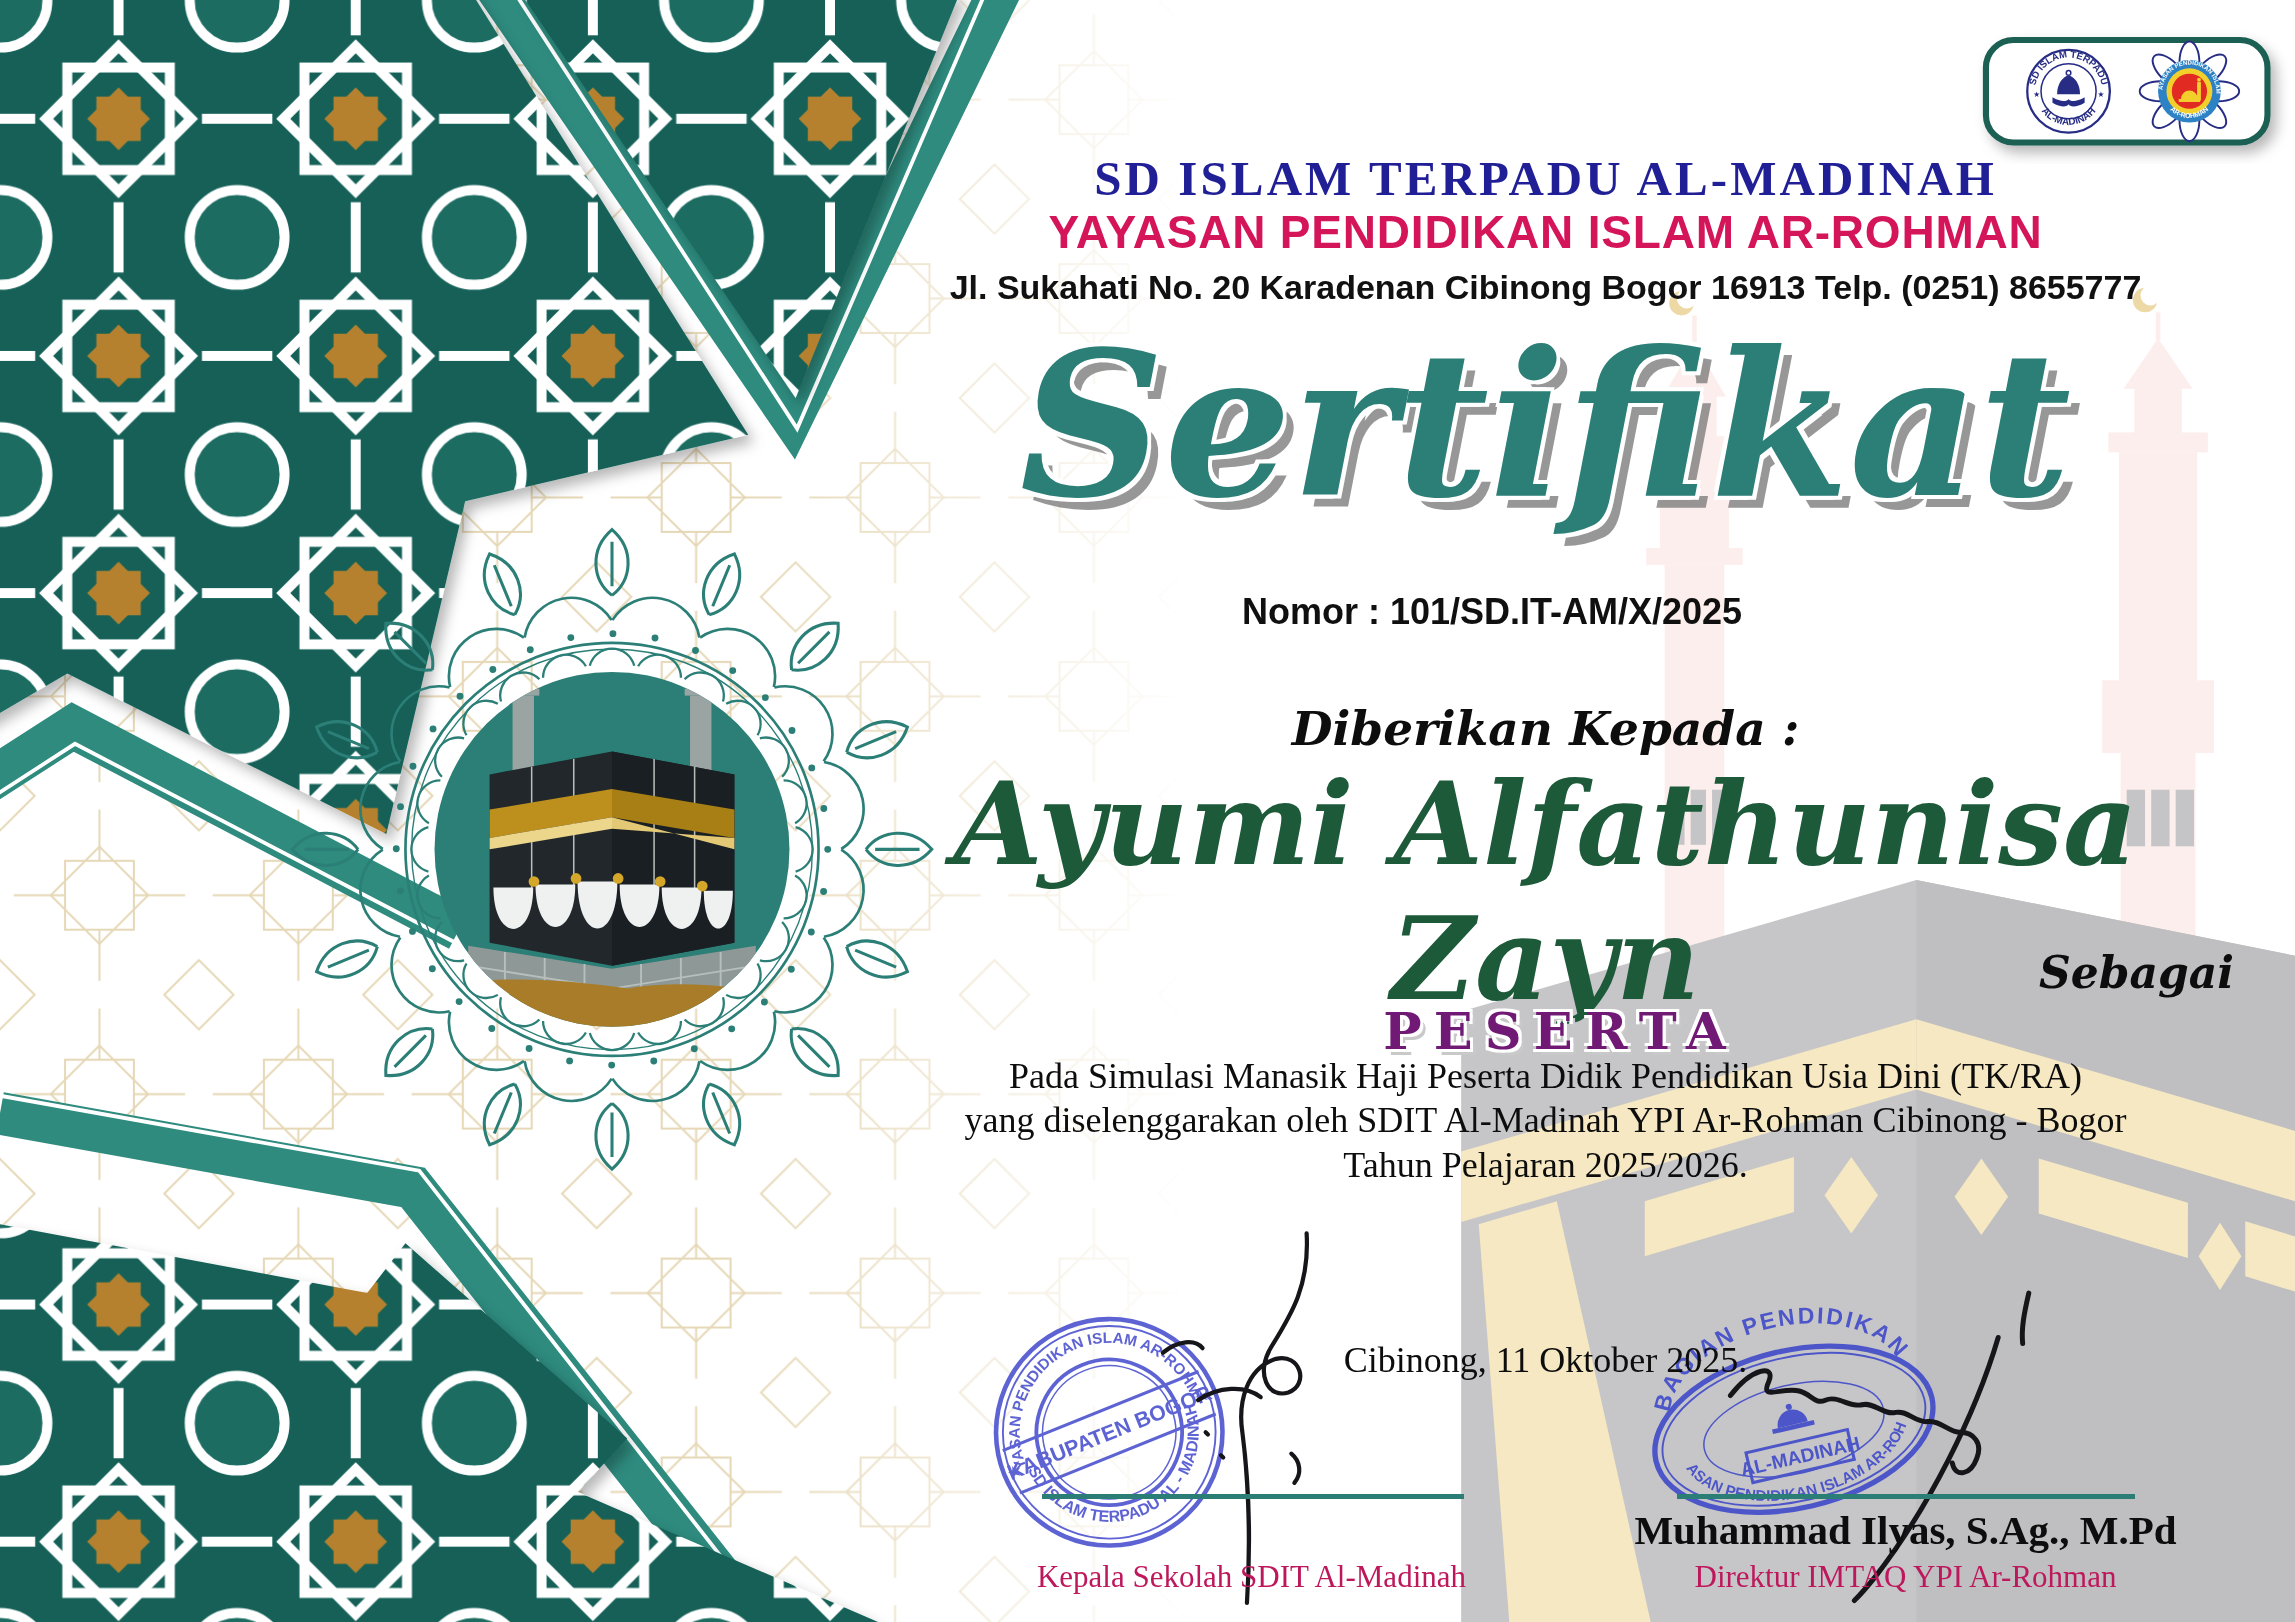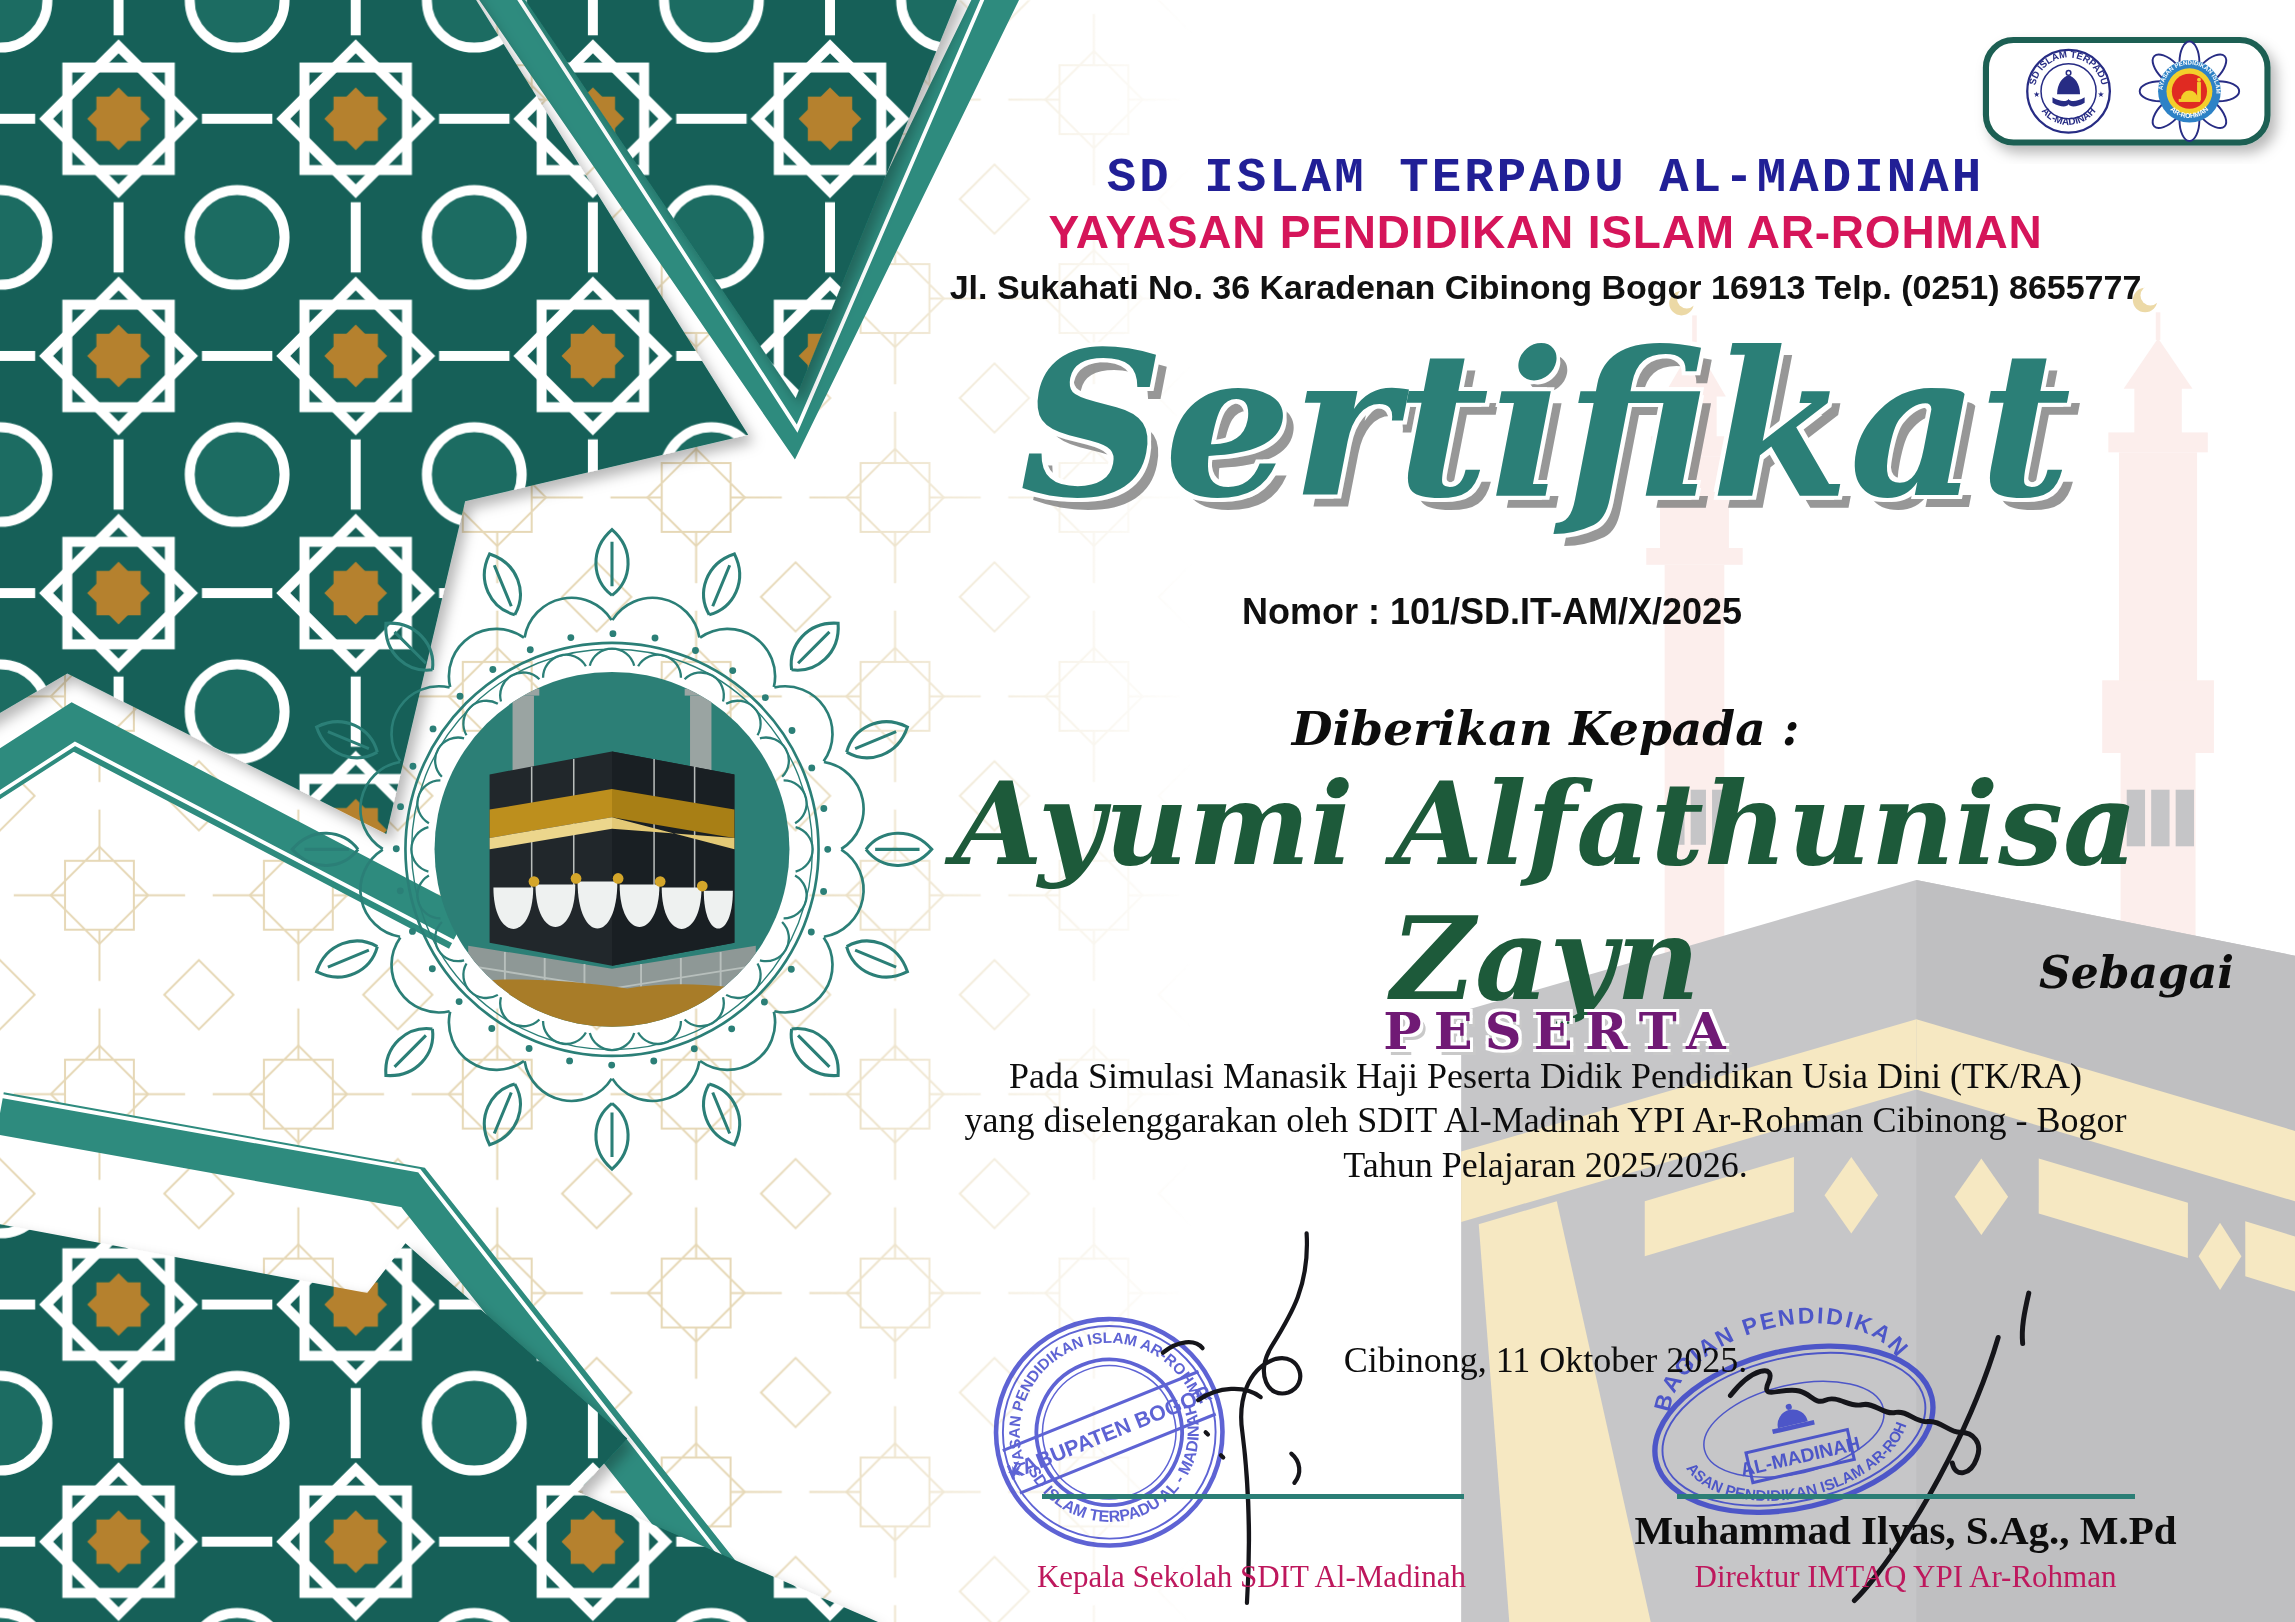--- a/index.html
+++ b/index.html
@@ -1,21 +1,21 @@
 <!DOCTYPE html>
 <html style="font-size:12.2px"><head>
 <meta charset="utf-8">
 <style>
   html,body{margin:0;padding:0;background:#555;}
   #stage{position:relative;width:2295px;height:1623px;background:#ffffff;overflow:hidden;
          font-family:"Liberation Serif",serif;}
   .abs{position:absolute;}
   .ctr{text-align:center;}
   
-  #school-name{left:857px;top:150px;width:1377px;font-family:Liberation Mono, monospace;
+  #school-name{left:857px;top:150px;width:1377px;font-family:Liberation Serif, serif;
     font-weight:bold;font-size:49px;letter-spacing:3.1px;color:#211f96;}
   #foundation-name{left:857px;top:205px;width:1377px;font-family:"Liberation Sans",sans-serif;
     font-weight:bold;font-size:46px;letter-spacing:0.8px;color:#d5155a;}
   #address{left:857px;top:268px;width:1377px;font-family:"Liberation Sans",sans-serif;
     font-weight:bold;font-size:34px;color:#111111;}
   
   #cert-title{left:857px;top:320px;width:1377px;font-family:"DejaVu Serif",serif;
     font-style:italic;font-weight:bold;font-size:200px;line-height:1.05;color:#2b7f77;
     text-shadow:-3.8px -3.8px 0 #fff,3.8px -3.8px 0 #fff,-3.8px 3.8px 0 #fff,3.8px 3.8px 0 #fff,
                 10.7px 12.2px 0 rgba(125,125,125,.8);}
@@ -405,21 +405,21 @@
   </g>
   <g stroke="#15151a" fill="none" stroke-width="6.5" stroke-linecap="round">
     <path d="M2612,1748 C2582,1850 2520,1972 2452,2060 C2440,2075 2430,2086 2424,2092"></path>
     <path d="M2262,1824 C2290,1788 2322,1782 2312,1806 C2300,1832 2330,1812 2352,1818 C2368,1822 2372,1836 2386,1830 C2402,1823 2418,1840 2434,1836 C2450,1832 2462,1850 2478,1846 C2494,1843 2504,1860 2520,1858 C2536,1856 2548,1872 2562,1872 C2580,1872 2592,1886 2584,1906 C2576,1928 2556,1932 2552,1912"></path>
     <path d="M2652,1690 C2646,1716 2642,1736 2644,1756"></path>
   </g>
 </svg>
 
 <div class="abs ctr" id="school-name">SD ISLAM TERPADU AL-MADINAH</div>
 <div class="abs ctr" id="foundation-name">YAYASAN PENDIDIKAN ISLAM AR-ROHMAN</div>
-<div class="abs ctr" id="address">Jl. Sukahati No. 36 Karadenan Cibinong Bogor 16913 Telp. (0251) 8655777</div>
+<div class="abs ctr" id="address">Jl. Sukahati No. 20 Karadenan Cibinong Bogor 16913 Telp. (0251) 8655777</div>
 
 <div class="abs ctr" id="cert-title">Sertifikat</div>
 <div class="abs ctr" id="cert-number">Nomor : 101/SD.IT-AM/X/2025</div>
 
 <div class="abs ctr" id="given-label">Diberikan Kepada :</div>
 <div class="abs ctr" id="recipient-name">Ayumi Alfathunisa Zayn</div>
 <div class="abs ctr" id="as-label">Sebagai</div>
 <div class="abs ctr" id="role">PESERTA</div>
 
 <div class="abs ctr bodytext" id="para1">Pada Simulasi Manasik Haji Peserta Didik Pendidikan Usia Dini (TK/RA)

